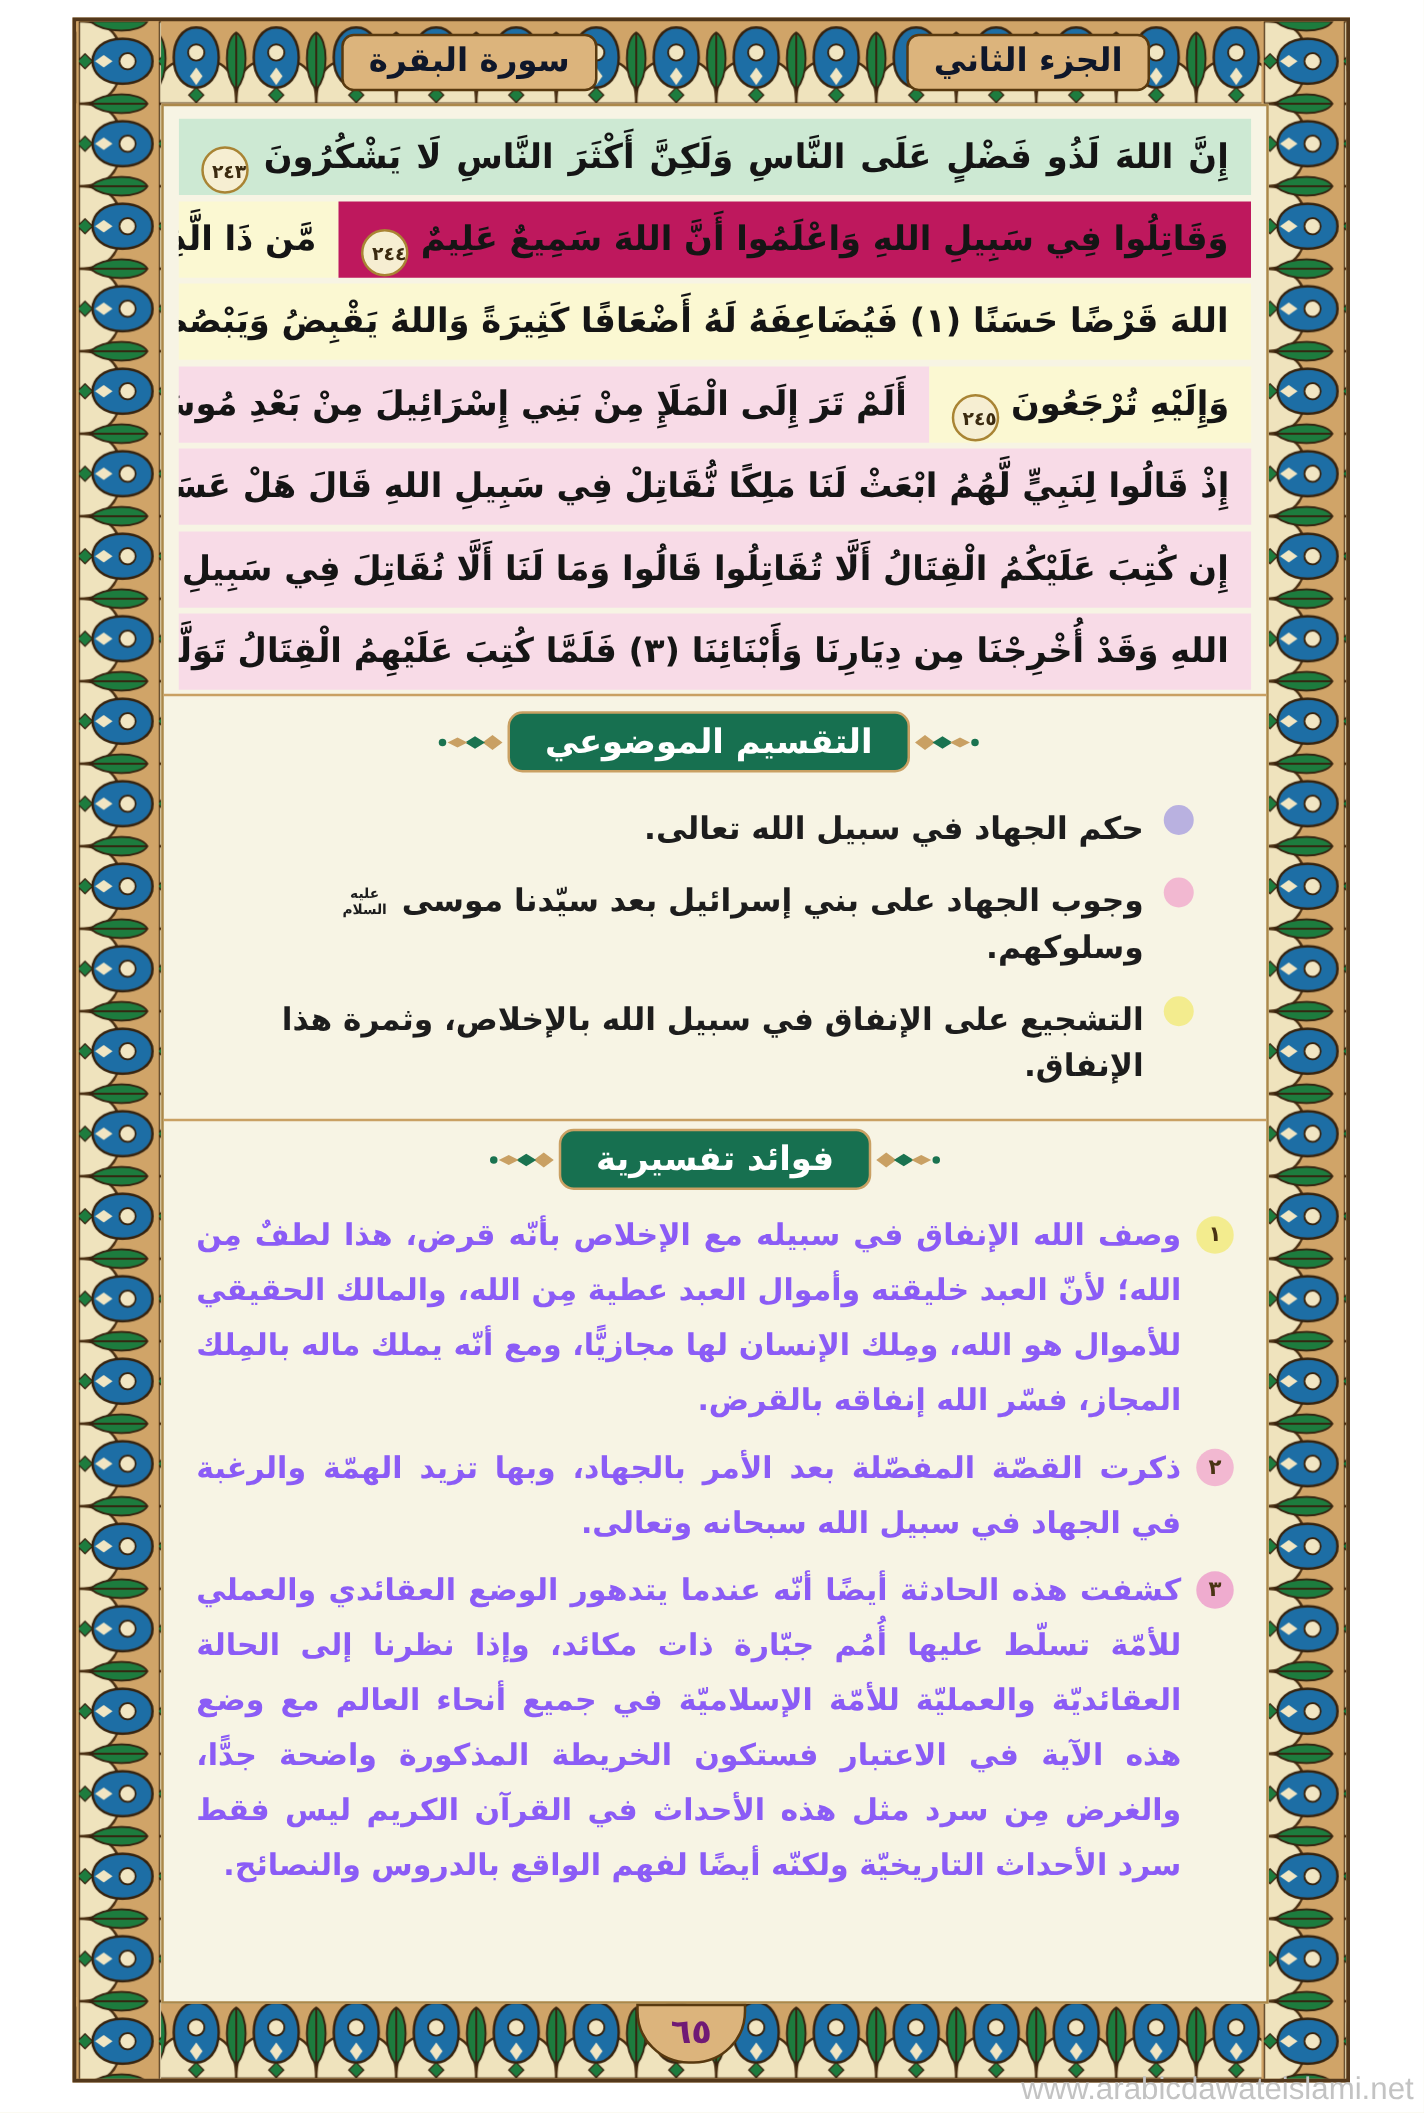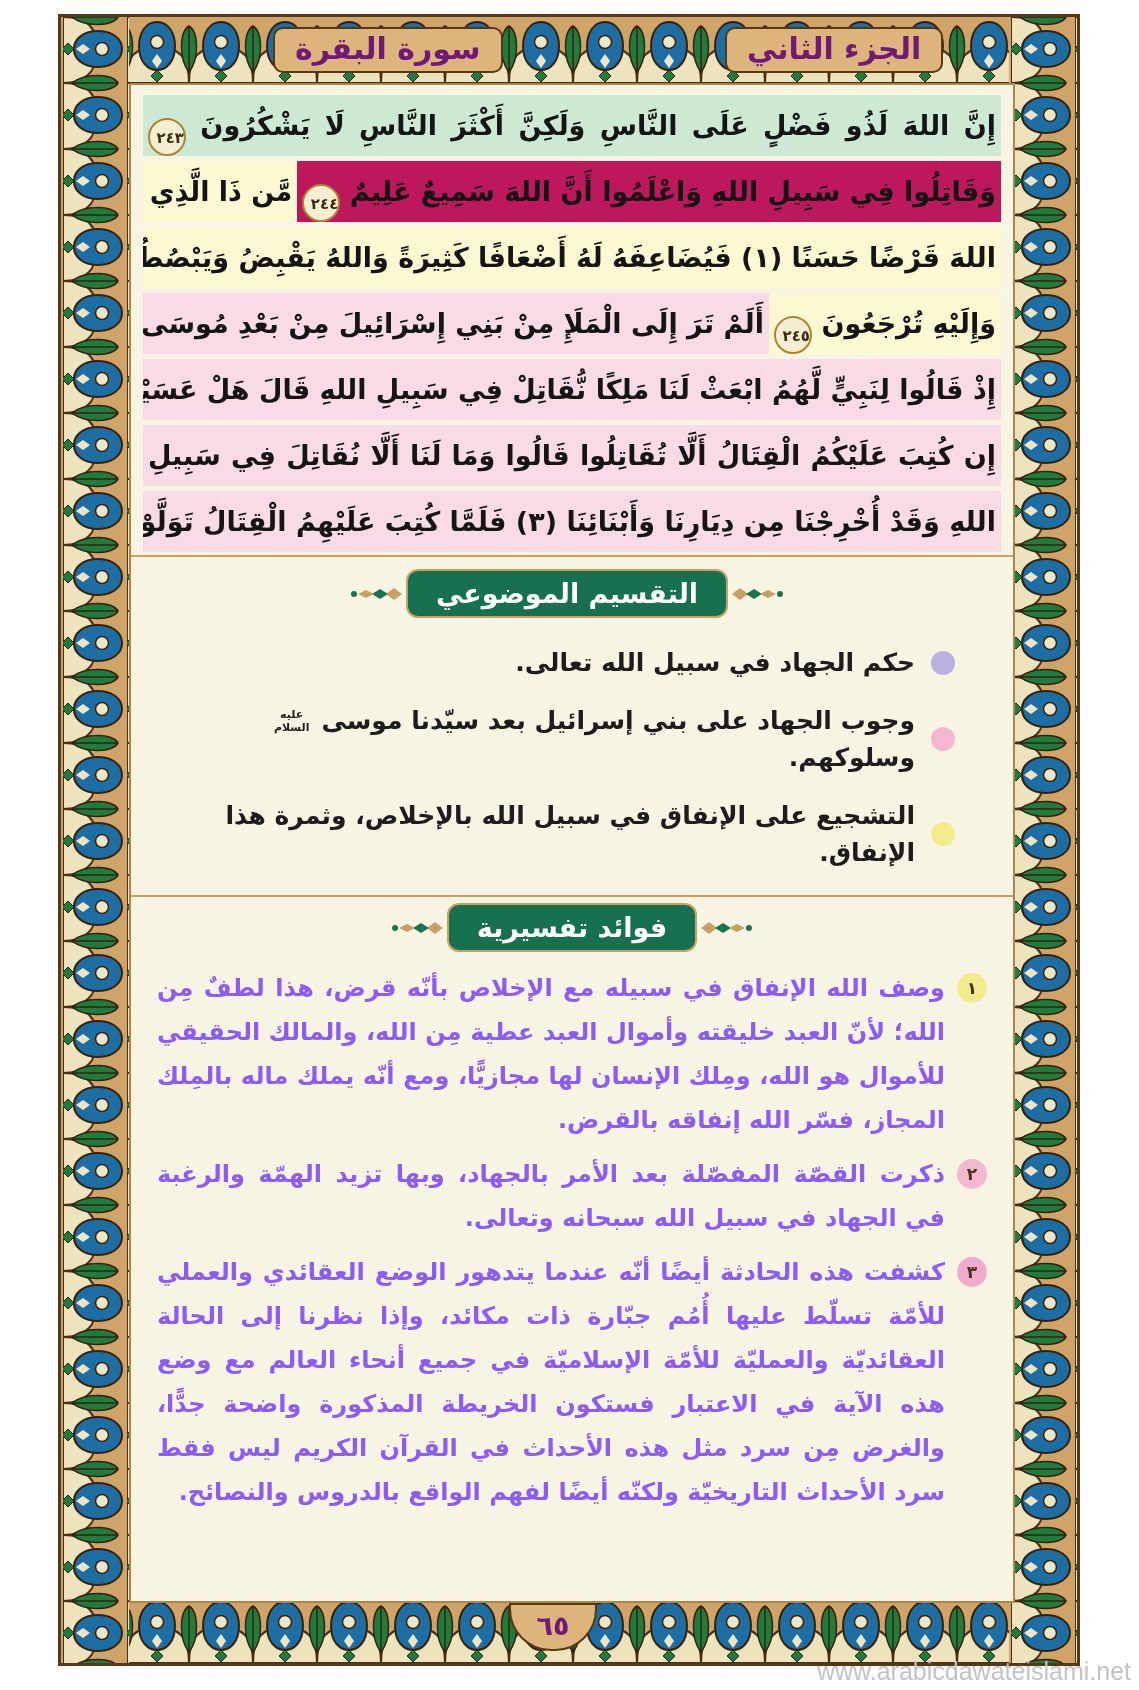--- a/index.html
+++ b/index.html
@@ -9,61 +9,61 @@
   }
   
   .frame{position:absolute;left:58px;top:14px;width:1022px;height:1652px;border:3px solid #53381b;box-sizing:border-box;background:#d0a468;}
   .strip{position:absolute;display:block;}
   .strip-top{left:0;top:0;width:1016px;height:66px;}
   .strip-bottom{left:0;bottom:0;width:1016px;height:66px;}
   .strip-left{left:0;top:0;width:68px;height:1646px;}
   .strip-right{right:0;top:0;width:68px;height:1646px;}
   .cartouche{
     position:absolute;top:10px;height:42px;background:#dcb47c;border:2px solid #58390f;
-    border-radius:10px;color:#701a75;font-weight:bold;font-size:30px;line-height:40px;
+    border-radius:10px;color:#0f172a;font-weight:bold;font-size:26px;line-height:40px;
     padding:0 20px;z-index:5;white-space:nowrap;
   }
   .cartouche-surah{left:212px;}
   .cartouche-juz{left:664px;}
   .pagenum-lobe{
     position:absolute;bottom:12px;left:448px;width:84px;height:44px;background:#dcb47c;
     border:2px solid #58390f;border-radius:0 0 42px 42px;color:#701a75;font-weight:bold;
     font-size:27px;text-align:center;line-height:42px;z-index:5;
   }
   
   .content{
     position:absolute;left:68px;top:66px;width:886px;height:1520px;box-sizing:border-box;
     background:#f7f4e4;border:2px solid #ab884a;direction:rtl;
   }
   
   .quran-block{box-sizing:border-box;height:472px;padding:8px 12px 0;border-bottom:2px solid #c9a063;}
   .vline{
     height:66px;line-height:66px;font-size:27px;font-weight:bold;color:#151515;
     text-align:justify;text-align-last:justify;white-space:nowrap;overflow:hidden;
   }
-  .hl{padding:15px 5px;}
+  .hl{padding:15px 18px;}
   .hl-green{background:#cde9d3;}
   .hl-lav{background:#be185d;}
   .hl-yellow{background:#fbf8d2;}
   .hl-pink{background:#f8dbe7;}
   .ayah{
     display:inline-block;width:38px;height:38px;border-radius:50%;
     border:2px solid #a98434;background:#f6eed2;color:#3b2a10;font-size:15px;font-weight:bold;
     line-height:36px;text-align:center;vertical-align:-8px;box-sizing:border-box;white-space:nowrap;
   }
   
   .sec-header{display:flex;align-items:center;justify-content:center;gap:2px;}
   .green-pill{
     background:#177050;border:2px solid #c9a063;border-radius:12px;color:#ffffff;
     font-size:27px;font-weight:bold;padding:7px 28px;white-space:nowrap;
   }
   
   .topic-block{box-sizing:border-box;height:340px;border-bottom:2px solid #c9a063;padding:12px 40px 0 30px;}
   .topic-block .sec-header{margin-bottom:26px;}
-  .bullet-row{display:flex;align-items:center;gap:16px;margin:0 18px 20px 0;}
+  .bullet-row{display:flex;gap:16px;margin:0 18px 20px 0;}
   .dot{width:24px;height:24px;border-radius:50%;flex:0 0 auto;}
   .dot-lav{background:#b9b1e0;}
   .dot-yellow{background:#f3ec8e;}
   .dot-pink{background:#f2b8d1;}
   .bullet-text{font-size:25px;font-weight:bold;color:#1d1d1d;line-height:1.5;}
   .honorific{
     display:inline-block;width:42px;font-size:11px;line-height:1.15;text-align:center;
     vertical-align:middle;font-weight:bold;white-space:normal;
   }
   

